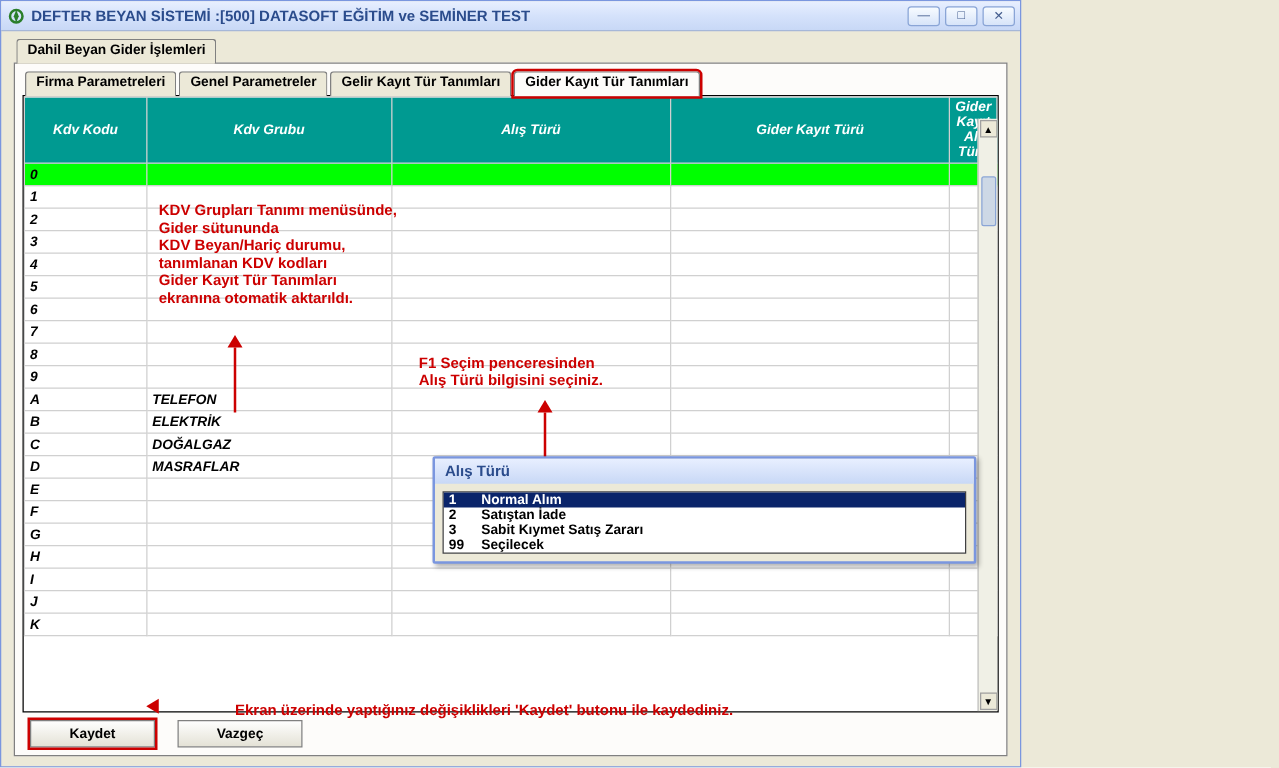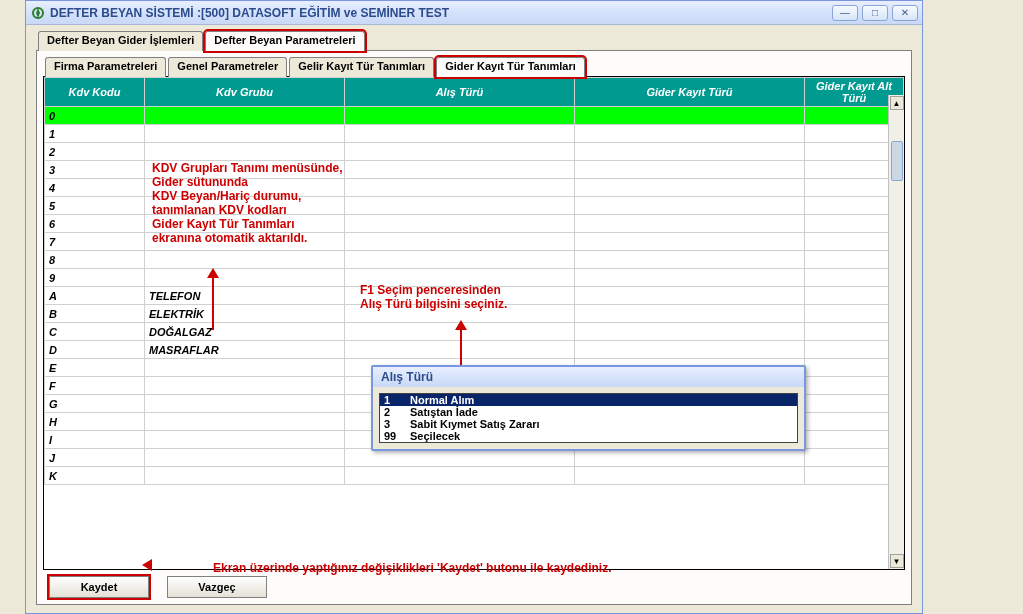--- a/index.html
+++ b/index.html
@@ -6,26 +6,25 @@
 body {
   margin: 0;
   font-family: Tahoma, Arial, sans-serif;
   font-size: 11px;
   background: #ece9d8;
   width: 1023px;
   height: 614px;
   overflow: hidden;
 }
 .window {
-  width: 898px;
+  width: 817px;
   height: 614px;
   border: 1px solid #7a96df;
   display: flex;
   flex-direction: column;
-  margin-left: 25px;
 }
 .titlebar {
   background: linear-gradient(to bottom, #e8efff 0%, #d5e2fb 50%, #c8d8f6 100%);
   height: 24px;
   display: flex;
   align-items: center;
   padding: 0 4px;
   border-bottom: 1px solid #a6b7d8;
 }
 .titlebar .icon {
@@ -225,22 +224,21 @@
     <div class="winbtns">
       <div class="winbtn">—</div>
       <div class="winbtn">□</div>
       <div class="winbtn">✕</div>
     </div>
   </div>
 
   <div class="content">
 
     <div class="tabstrip" id="tabs-top">
-        <div class="tab">Defter Beyan Gider İşlemleri</div>
-        <div class="tab active">Defter Beyan Parametreleri</div>
+        <div class="tab">Dahil Beyan Gider İşlemleri</div>
       </div>
     <div class="tabpanel">
 
       <div class="tabstrip" id="tabs-inner">
           <div class="tab">Firma Parametreleri</div>
           <div class="tab">Genel Parametreler</div>
           <div class="tab">Gelir Kayıt Tür Tanımları</div>
           <div class="tab inner-active">Gider Kayıt Tür Tanımları</div>
         </div>
       <div class="tablewrap">

